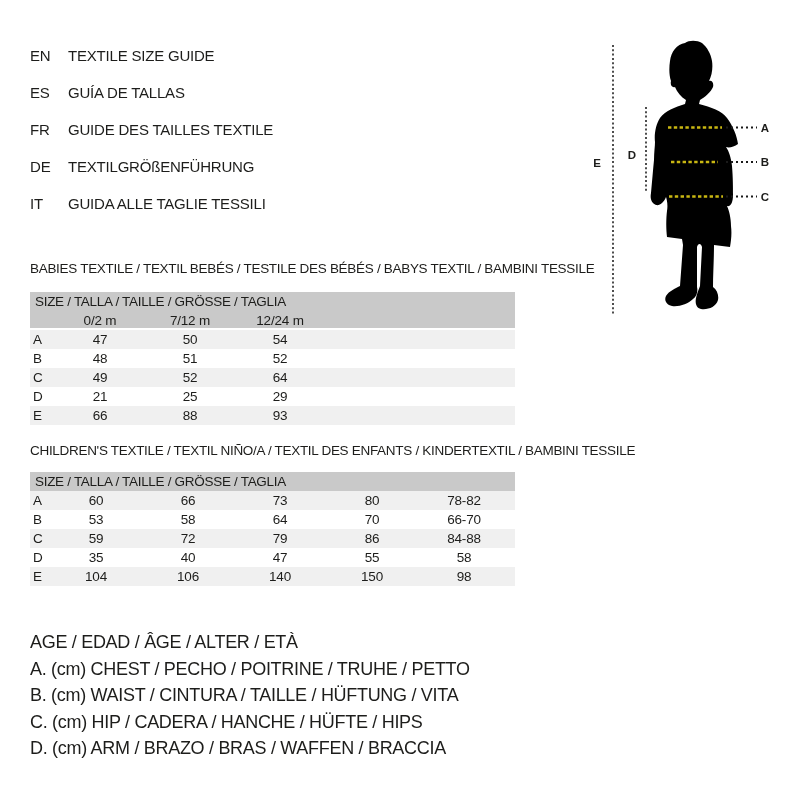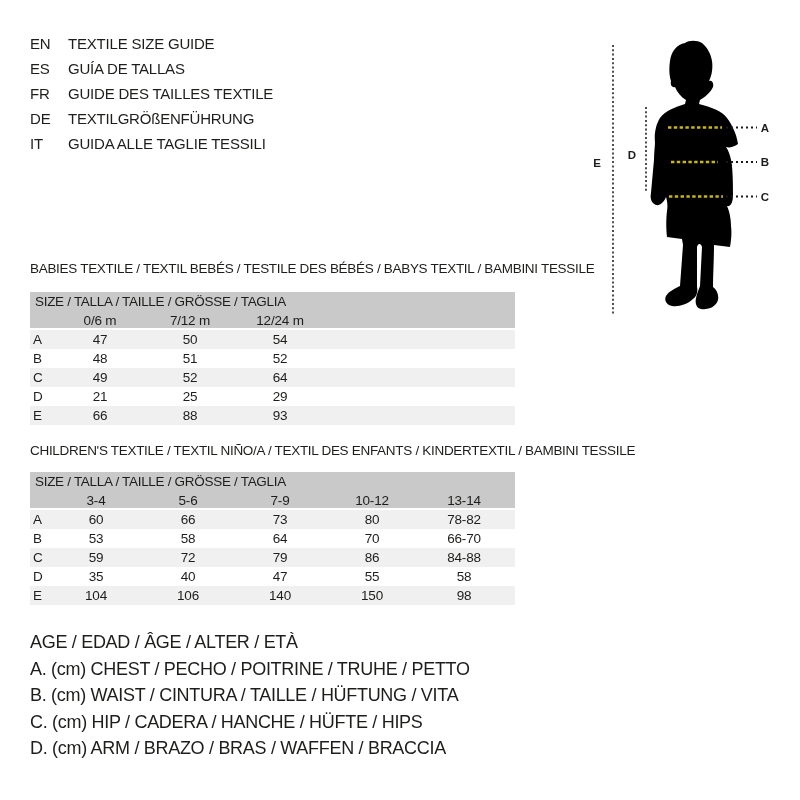--- a/index.html
+++ b/index.html
@@ -8,21 +8,21 @@
     position:relative;
     background:#ffffff;
     font-family:"Liberation Sans", sans-serif;
     color:#1d1d1b;
     overflow:hidden;
   }
   .abs { position:absolute; }
 
   
   .langs { left:30px; top:31px; }
-  .lang-row { height:25px; line-height:25px; font-size:15px; letter-spacing:-0.2px; white-space:nowrap; }
+  .lang-row { height:25px; line-height:25px; font-size:15px; letter-spacing:-0.2px; white-space:nowrap;margin-top:12px; }
   .lang-code { display:inline-block; width:38px; }
 
   
   .section-title {
     left:30px;
     font-size:13.5px;
     letter-spacing:-0.3px;
     white-space:nowrap;
   }
 
@@ -160,21 +160,21 @@
   <colgroup>
     <col style="width:25px">
       <col style="width:90px">
       <col style="width:90px">
       <col style="width:90px">
       <col>
   </colgroup>
   <tbody>
     <tr>
       <td class="rowlabel"></td>
-      <td>0/6 m</td>
+      <td>0/2 m</td>
       <td>7/12 m</td>
       <td>12/24 m</td>
       <td class="fill"></td>
     </tr>
     <tr class="stripe">
       <td class="rowlabel">A</td>
       <td>47</td>
       <td>50</td>
       <td>54</td>
       <td class="fill"></td>
@@ -218,29 +218,20 @@
   <colgroup>
     <col style="width:20px">
       <col style="width:92px">
       <col style="width:92px">
       <col style="width:92px">
       <col style="width:92px">
       <col style="width:92px">
       <col>
   </colgroup>
   <tbody>
-    <tr>
-      <td class="rowlabel"></td>
-      <td>3-4</td>
-      <td>5-6</td>
-      <td>7-9</td>
-      <td>10-12</td>
-      <td>13-14</td>
-      <td class="fill"></td>
-    </tr>
     <tr class="stripe">
       <td class="rowlabel">A</td>
       <td>60</td>
       <td>66</td>
       <td>73</td>
       <td>80</td>
       <td>78-82</td>
       <td class="fill"></td>
     </tr>
     <tr>

